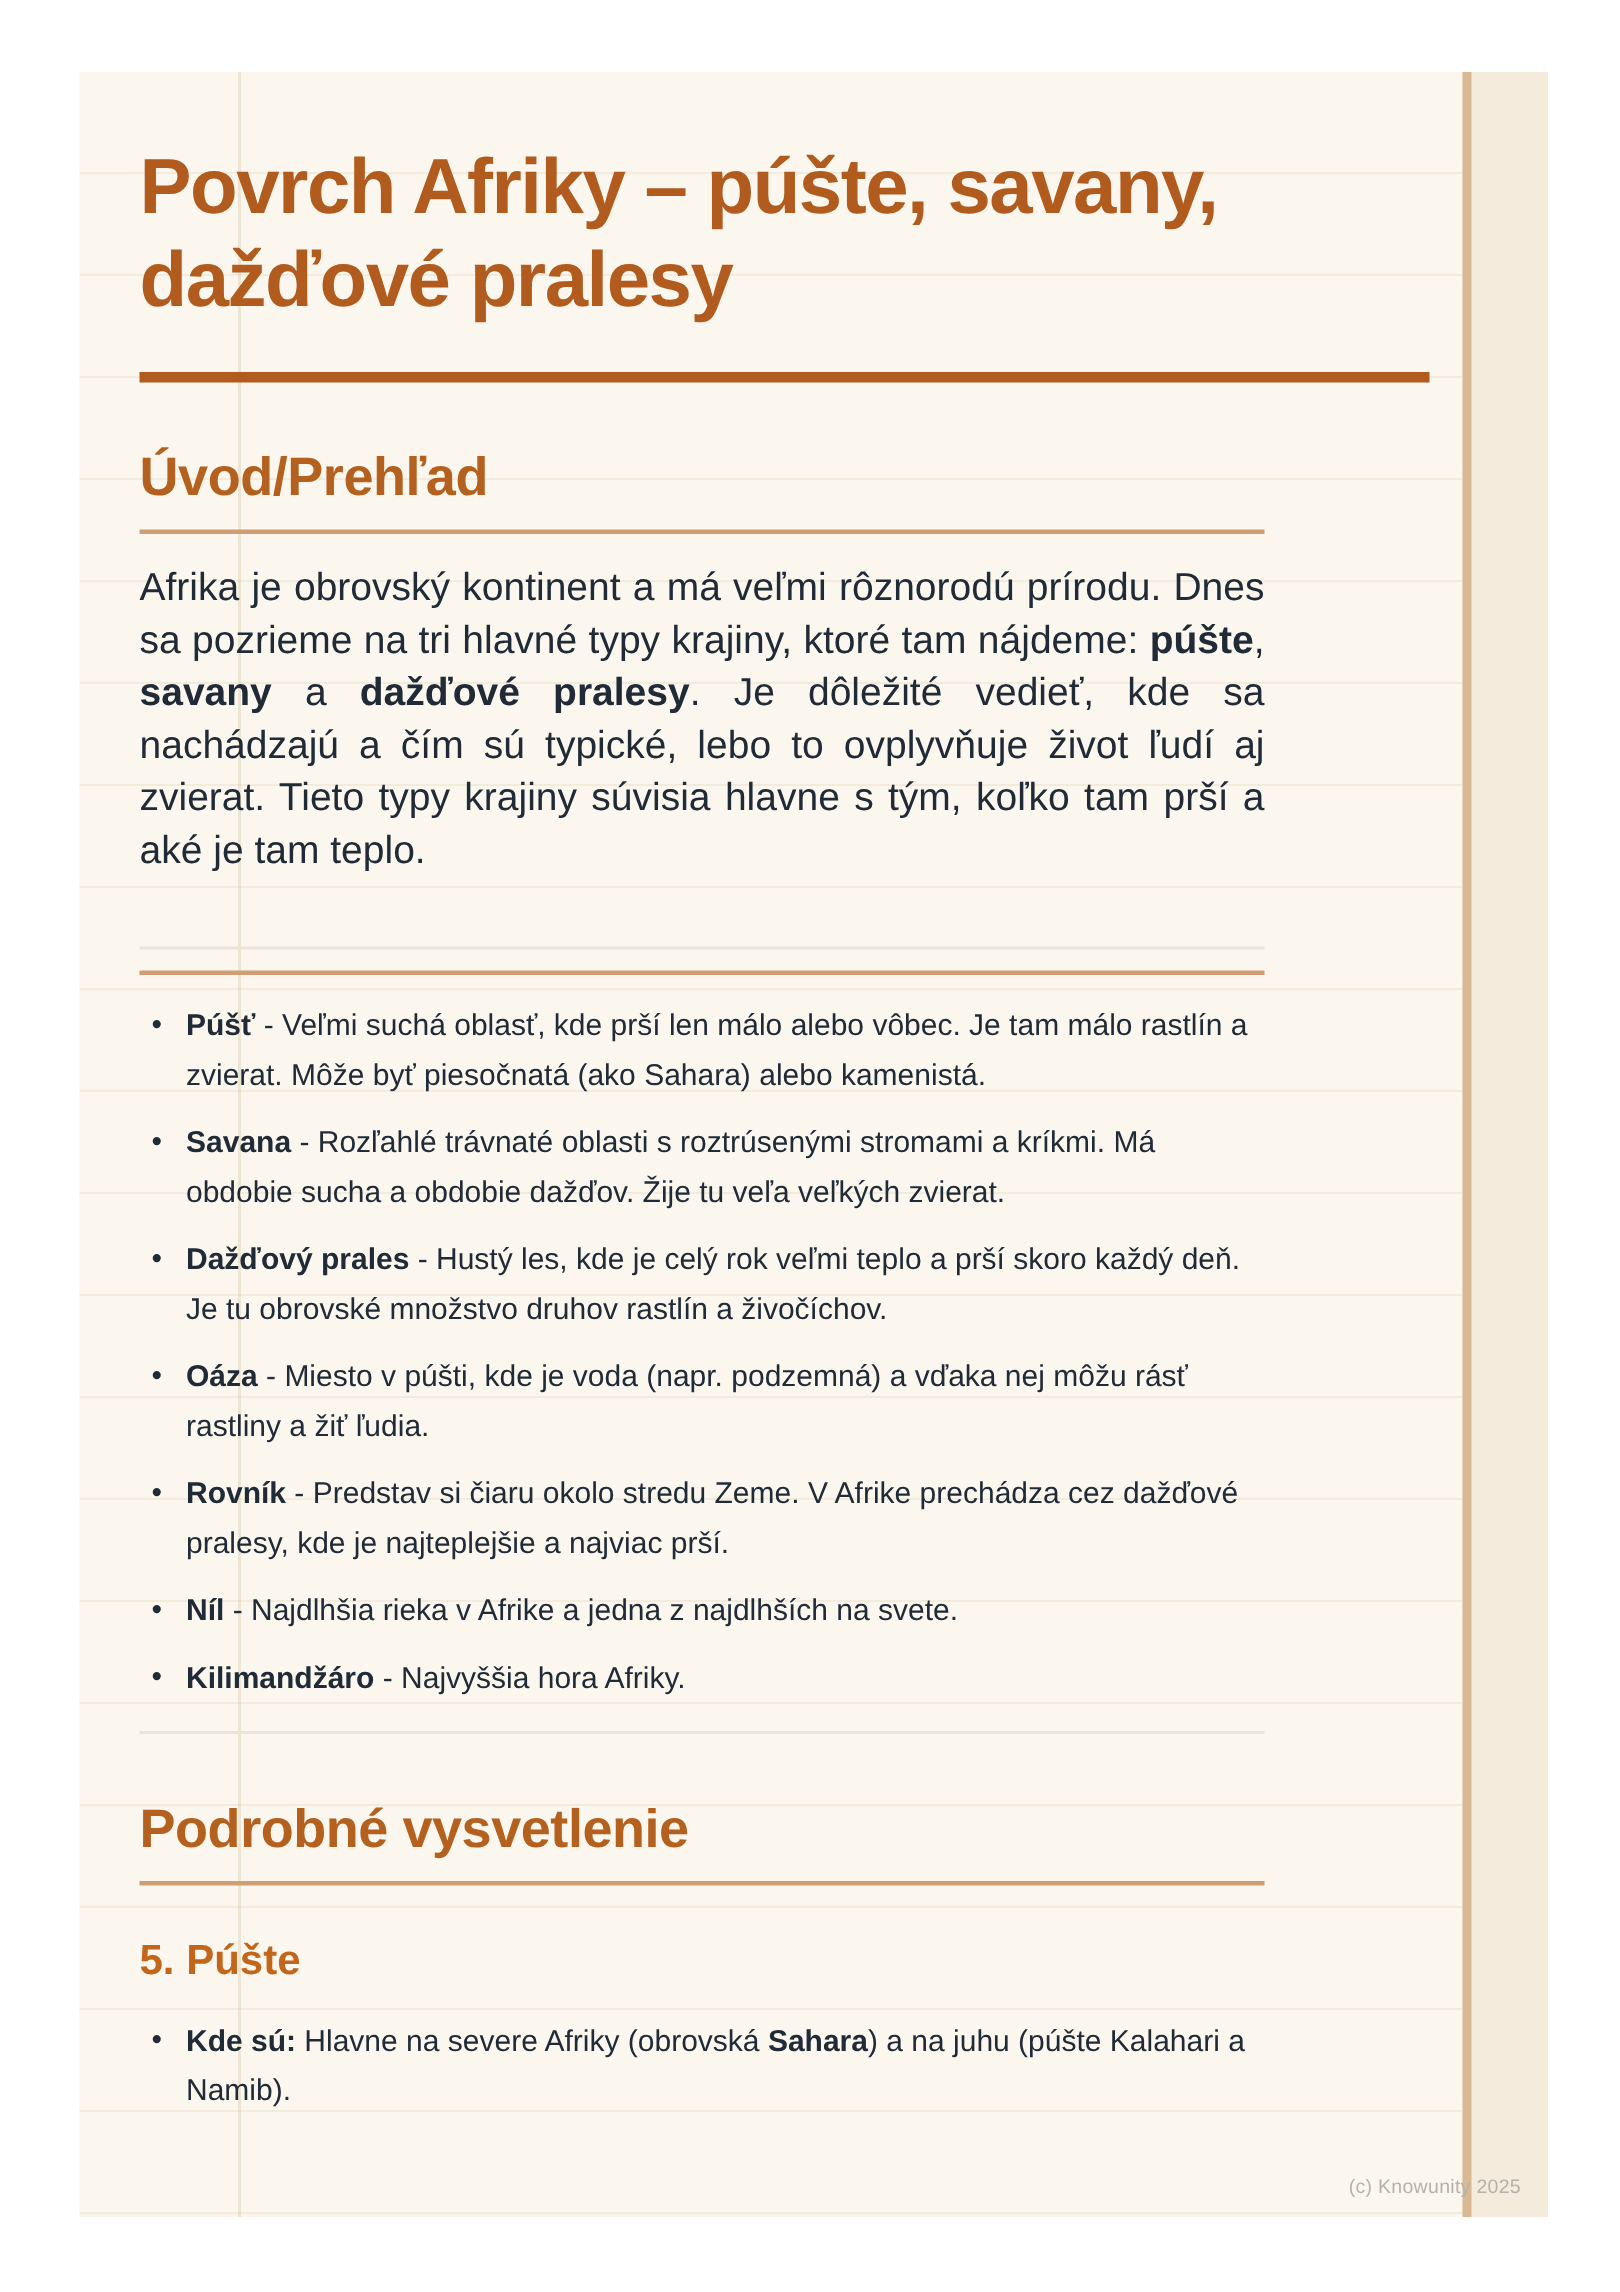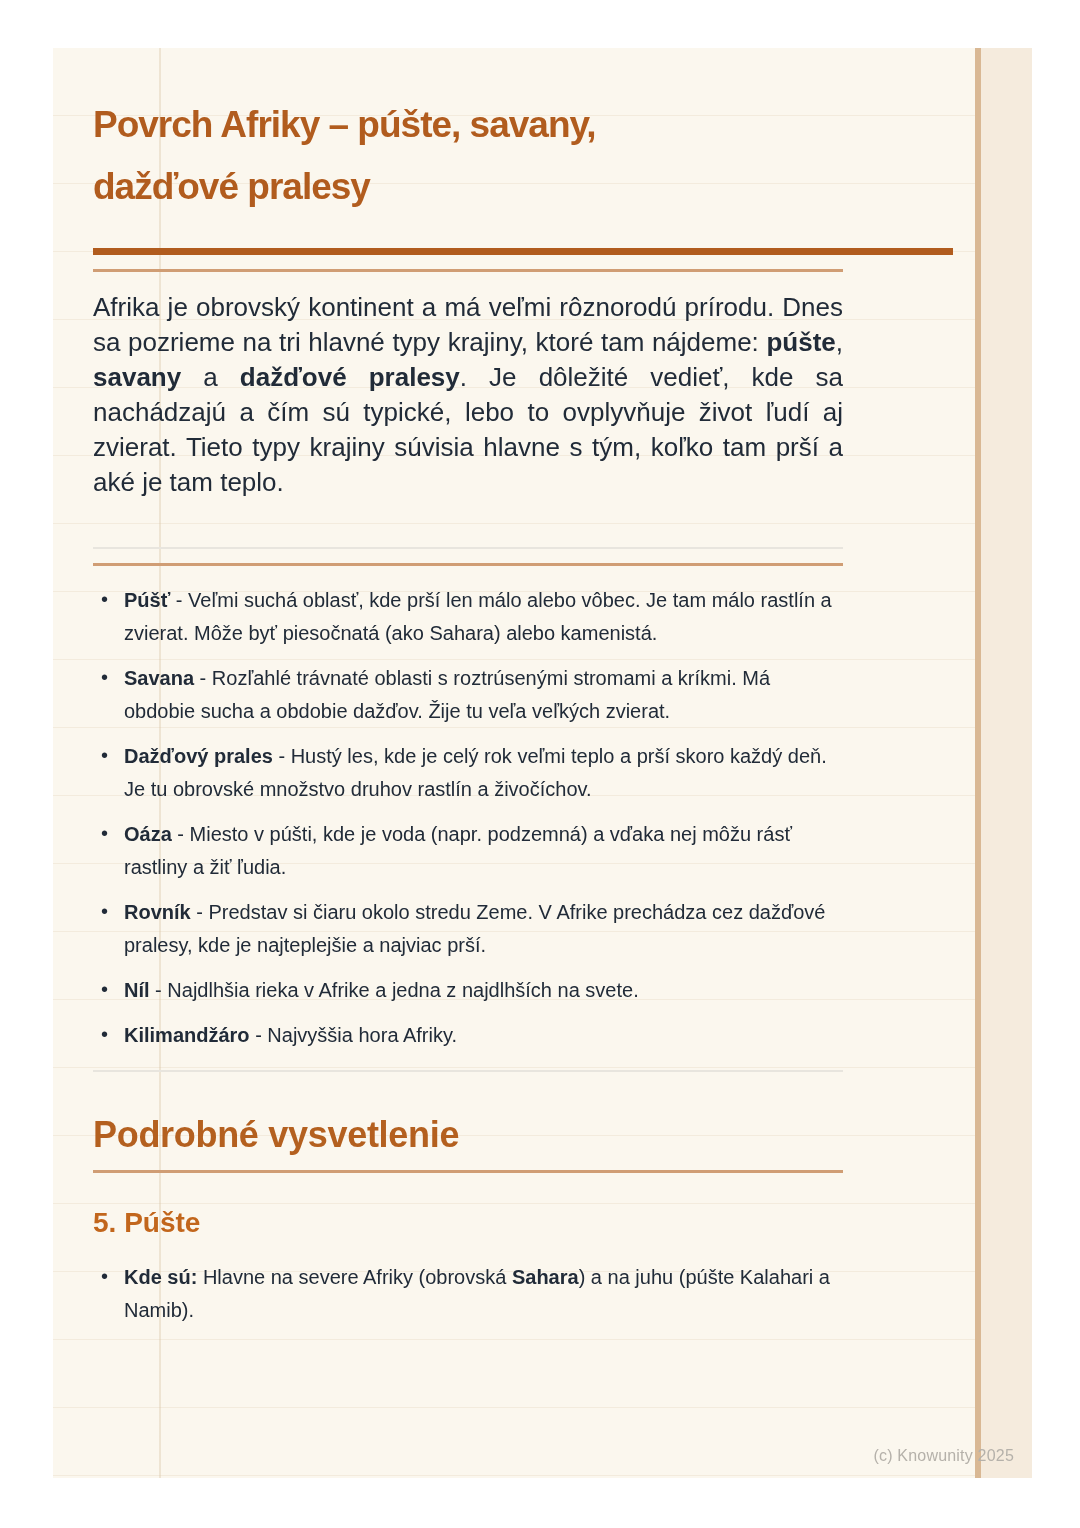--- a/index.html
+++ b/index.html
@@ -25,21 +25,21 @@
     background: #f5ebdd;
     border-left: 6px solid #d9b894;
     z-index: 1;
   }
   .content {
     position: absolute; left: 40px; top: 0;
     width: 750px; z-index: 2;
   }
   h1.doc-title {
     margin: 46px 0 0 0;
-    font-size: 37px; line-height: 62px; font-weight: bold;
+    font-size: 52px; line-height: 62px; font-weight: bold;
     letter-spacing: -1px;
     color: #b15c1e;
   }
   h1.doc-title span { display: block; }
   .title-rule {
     margin-top: 30px;
     width: 860px; height: 7px;
     background: #b15c1e;
   }
   h2.section-heading {
@@ -85,21 +85,21 @@
   }
   strong { font-weight: bold; }
   h3.sub-heading {
     margin: 32px 0 0 0;
     font-size: 28px; line-height: 36px; font-weight: bold;
     color: #c2661c;
   }
   #detail-list { margin-top: 20px; }
   .copyright {
     position: absolute; right: 18px; bottom: 13px;
-    font-size: 16px; color: #b5b1aa;
+    font-size: 13px; color: #b5b1aa;
     z-index: 3;
     letter-spacing: 0.2px;
   }
 </style>
 </head>
 <body>
 
 <div class="page">
 
   <div class="side-strip"></div>
@@ -107,20 +107,21 @@
   <div class="content">
 
     <h1 class="doc-title">
       <span>Povrch Afriky – púšte, savany,</span>
       <span>dažďové pralesy</span>
     </h1>
 
     <div class="title-rule"></div>
 
     <section id="sec-intro">
+      <h2 class="section-heading">Úvod/Prehľad</h2>
       <div class="h2-underline"></div>
       <p class="body-par"><span>Afrika je obrovský kontinent a má veľmi rôznorodú prírodu. Dnes sa pozrieme na tri hlavné typy krajiny, ktoré tam nájdeme: </span><strong>púšte</strong><span>, </span><strong>savany</strong><span> a </span><strong>dažďové pralesy</strong><span>. Je dôležité vedieť, kde sa nachádzajú a čím sú typické, lebo to ovplyvňuje život ľudí aj zvierat. Tieto typy krajiny súvisia hlavne s tým, koľko tam prší a aké je tam teplo.</span></p>
     </section>
 
     <div class="divider" id="divider-1"></div>
 
     <section id="sec-terms">
       <div class="h2-underline"></div>
       <ul class="term-list" id="terms-list">
           <li>

